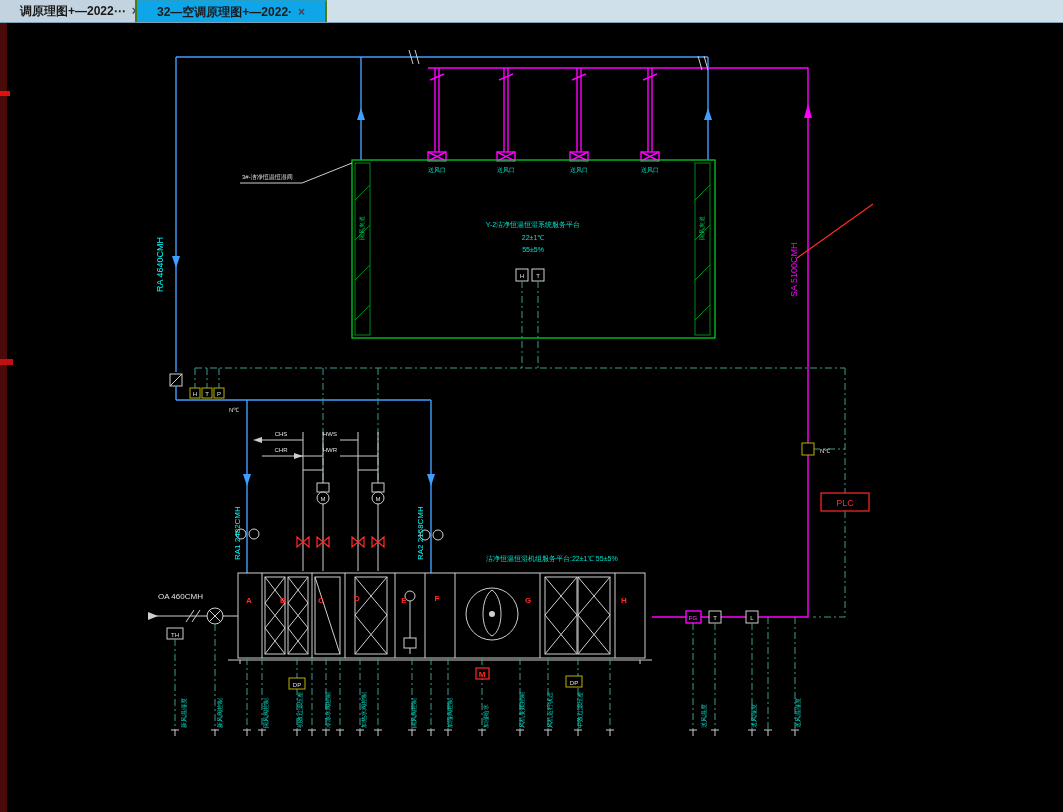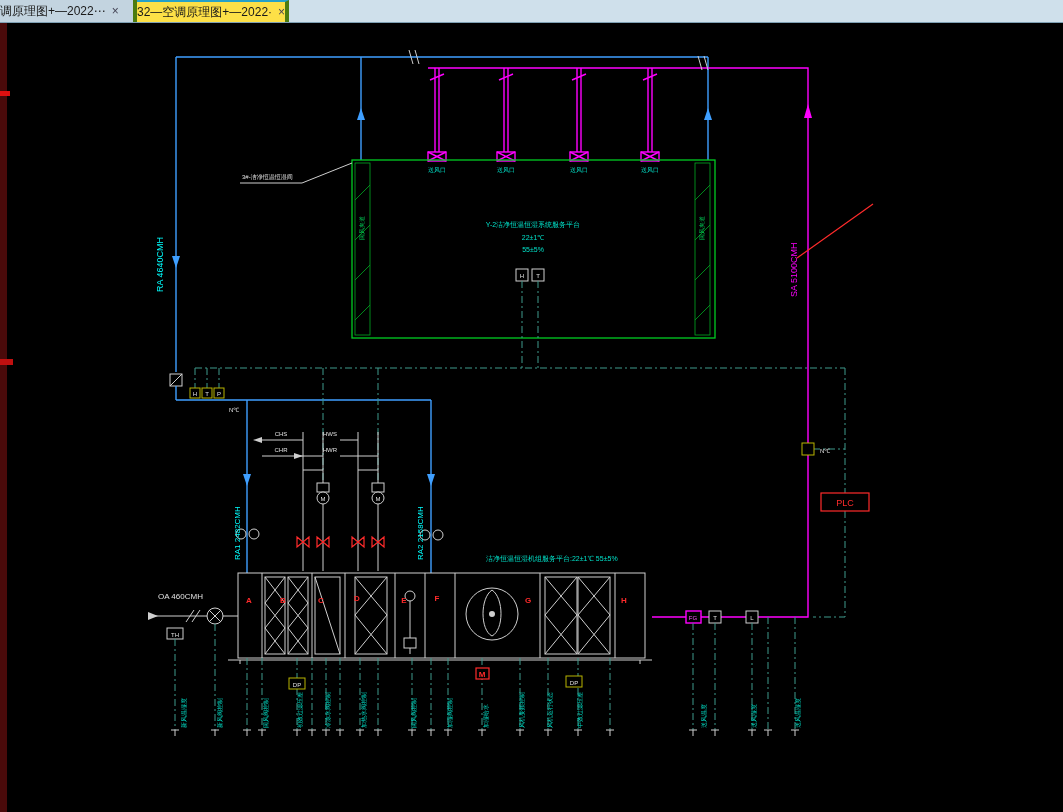--- a/index.html
+++ b/index.html
@@ -1,25 +1,25 @@
 <!DOCTYPE html>
 <html><head>
 <meta charset="utf-8">
 <style>
   html,body{margin:0;padding:0;background:#000;}
   .screen{position:relative;width:1063px;height:812px;overflow:hidden;background:#000;
           font-family:"Liberation Sans",sans-serif;}
   
   .tabbar{position:absolute;top:0;left:0;width:100%;height:22px;background:#cfe0eb;
           display:flex;align-items:stretch;z-index:5;border-bottom:1px solid #7fa0b4;}
-  .tab{display:flex;align-items:center;padding:0 0;font-size:12px;color:#1a1a1a;
-       background:#c3d4e0;border-right:4px solid #4d7c0f;white-space:nowrap;overflow:hidden;
-       box-sizing:border-box;}
+  .tab{display:flex;align-items:center;padding:0 20px;font-size:12px;color:#1a1a1a;
+       background:#c3d4e0;border-right:2px solid #4d7c0f;white-space:nowrap;overflow:hidden;
+       box-sizing:border-box;font-weight:bold;}
   .tab.first{width:137px;}
-  .tab.active{background:#fde047;border-top:2px solid #26a0c8;text-align:center;}
+  .tab.active{background:#0ea5e9;border-top:2px solid #26a0c8;text-align:center;}
   .tab-close{font-size:12px;color:#445;margin-left:6px;cursor:pointer;}
   .tabbar-rest{flex:1;background:#cfe0eb;}
   
   svg{position:absolute;top:0;left:0;z-index:1;}
   svg text{font-family:"Liberation Sans",sans-serif;}
   .cy{stroke:#3f9fff;stroke-width:1.4;fill:none}
   .cyf{fill:#3f9fff}
   .cyt{fill:#00ffff;font-size:9px}
   .cyt8{fill:#00ffff;font-size:8px}
   .mg{stroke:#ff00ff;stroke-width:1.4;fill:none}

